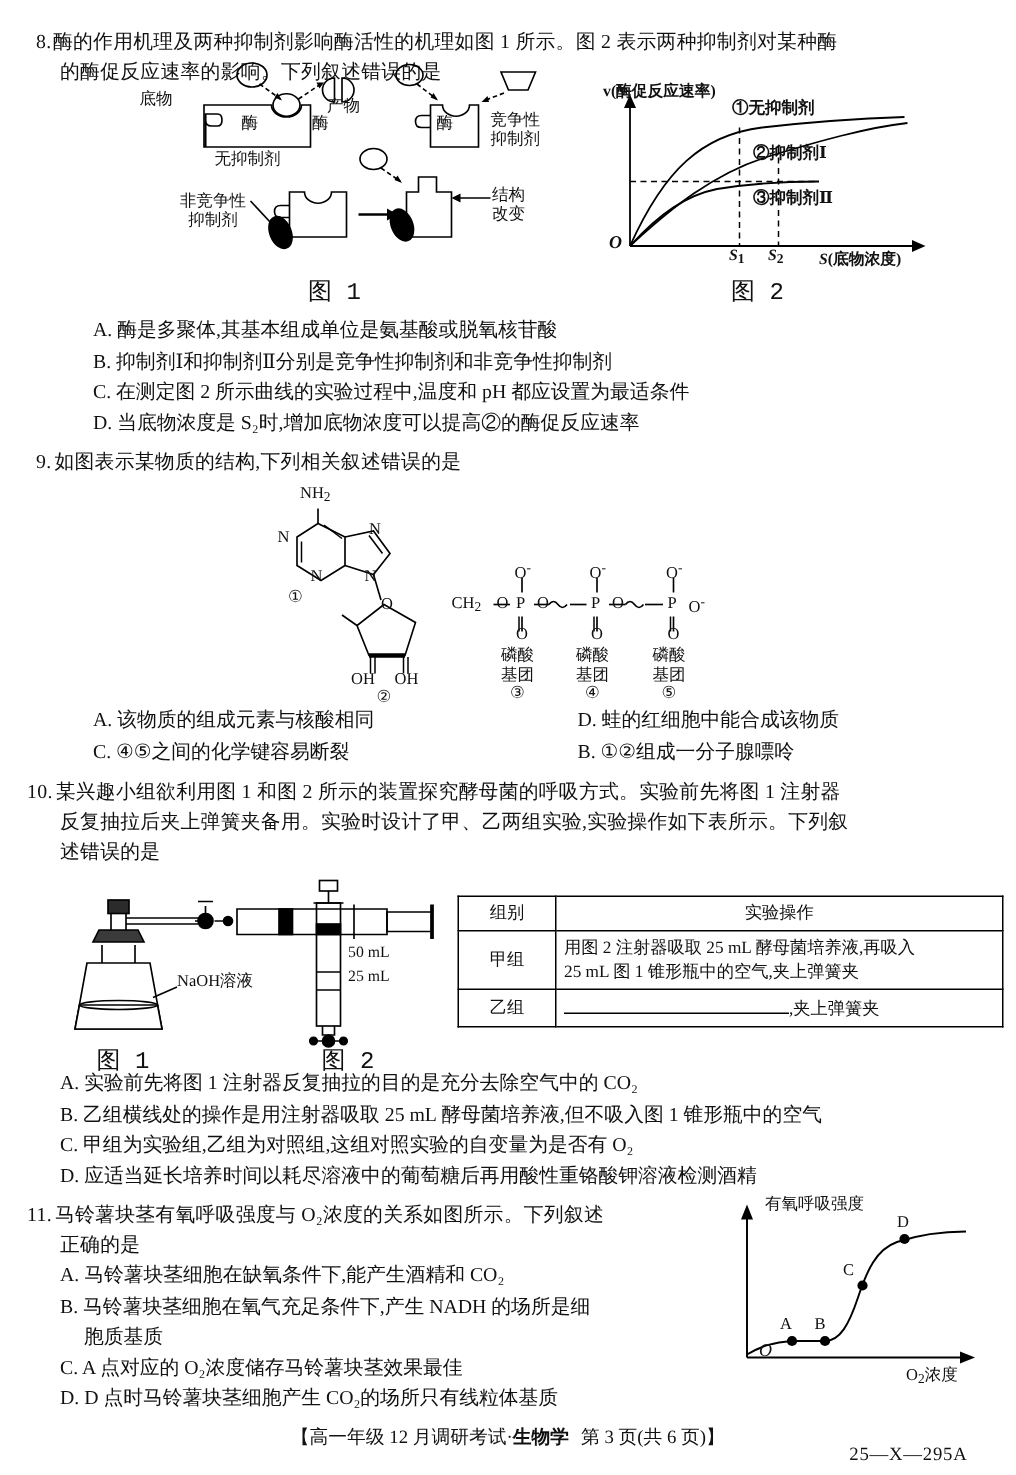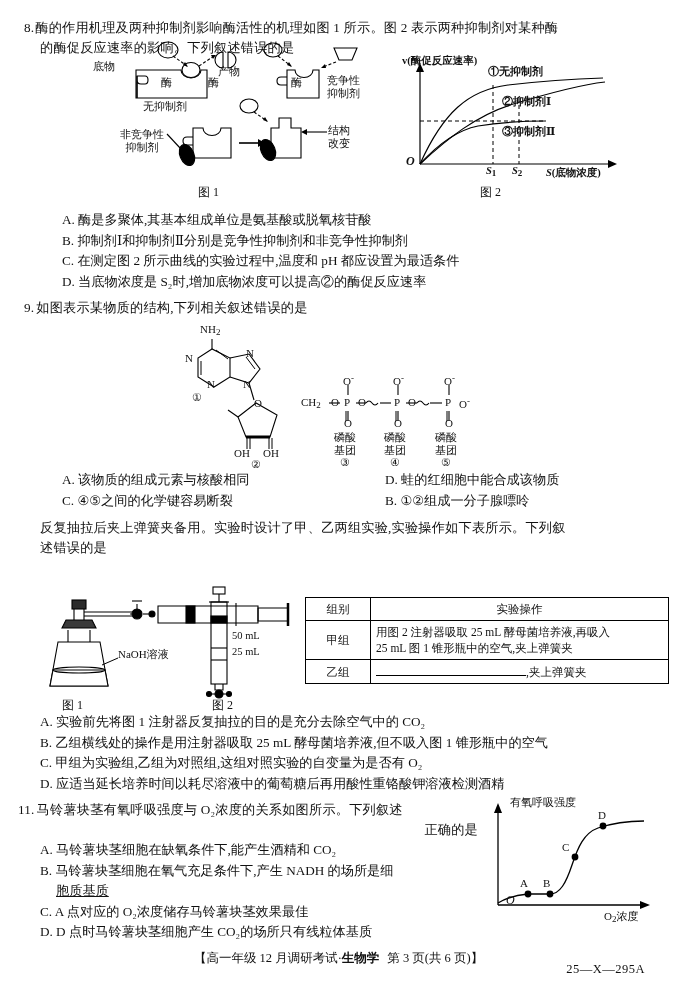--- a/index.html
+++ b/index.html
@@ -32,21 +32,23 @@
     font-size: 13.2px;
     line-height: 20.5px;
     white-space: nowrap;
   }
   sub { font-size: 9px; vertical-align: -0.25em; }
   sup { font-size: 9px; vertical-align: 0.45em; }
   .ital { font-style: italic; font-family: "Liberation Serif", serif; }
 
   
   .figcap {
-    font-size: 12px;
+    font-size: 16px;
+    text-align: center;
+    font-family: Liberation Mono, monospace;
   }
 
   
   #q8-diagram {
     position: absolute;
     left: 95px;
     top: 40px;
     width: 300px;
     height: 140px;
   }
@@ -384,20 +386,24 @@
   <div style="position:absolute; left:62px; top:470px;">
     <div class="opt">A. 该物质的组成元素与核酸相同</div>
     <div class="opt">C. ④⑤之间的化学键容易断裂</div>
   </div>
   <div style="position:absolute; left:385px; top:470px;">
     <div class="opt">D. 蛙的红细胞中能合成该物质</div>
     <div class="opt">B. ①②组成一分子腺嘌呤</div>
   </div>
 
   <div class="qline" style="position:absolute; left:18px; top:518px; width:650px;">
+    <div style="display:flex;">
+      <span>10.</span>
+      <span style="margin-left:2px;">某兴趣小组欲利用图 1 和图 2 所示的装置探究酵母菌的呼吸方式。实验前先将图 1 注射器</span>
+    </div>
     <div style="padding-left:22px;">反复抽拉后夹上弹簧夹备用。实验时设计了甲、乙两组实验,实验操作如下表所示。下列叙</div>
     <div style="padding-left:22px;">述错误的是</div>
   </div>
 
   <div id="q10-apparatus">
     <svg width="265" height="112" viewBox="0 0 265 112">
       <g stroke="#000" fill="none" stroke-width="1.1">
 
         <path d="M18 52 L10 96 L68 96 L60 52 Z"></path>
         <path d="M28 40 L28 52"></path>
@@ -484,27 +490,27 @@
     <div class="opt">B. 乙组横线处的操作是用注射器吸取 25 mL 酵母菌培养液,但不吸入图 1 锥形瓶中的空气</div>
     <div class="opt">C. 甲组为实验组,乙组为对照组,这组对照实验的自变量为是否有 O₂</div>
     <div class="opt">D. 应适当延长培养时间以耗尽溶液中的葡萄糖后再用酸性重铬酸钾溶液检测酒精</div>
   </div>
 
   <div class="qline" style="position:absolute; left:18px; top:800px; width:460px;">
     <div style="display:flex;">
       <span>11.</span>
       <span style="margin-left:2px;">马铃薯块茎有氧呼吸强度与 O₂浓度的关系如图所示。下列叙述</span>
     </div>
-    <div style="padding-left:22px;text-align:right;">正确的是</div>
+    <div style="padding-left:22px;">正确的是</div>
   </div>
 
   <div style="position:absolute; left:40px; top:840px; width:440px;">
     <div class="opt">A. 马铃薯块茎细胞在缺氧条件下,能产生酒精和 CO₂</div>
     <div class="opt">B. 马铃薯块茎细胞在氧气充足条件下,产生 NADH 的场所是细</div>
-    <div class="opt" style="padding-left:16px;text-decoration:underline;">胞质基质</div>
+    <div class="opt" style="padding-left:16px;">胞质基质</div>
     <div class="opt">C. A 点对应的 O₂浓度储存马铃薯块茎效果最佳</div>
     <div class="opt">D. D 点时马铃薯块茎细胞产生 CO₂的场所只有线粒体基质</div>
   </div>
 
   <div id="q11-graph">
     <svg width="190" height="130" viewBox="0 0 190 130">
       <g stroke="#000" fill="none" stroke-width="1.3">
         <path d="M22 14 L22 108"></path>
         <polygon points="22,6 18,16 26,16" fill="#000" stroke="none"></polygon>
         <path d="M22 108 L166 108"></path>

